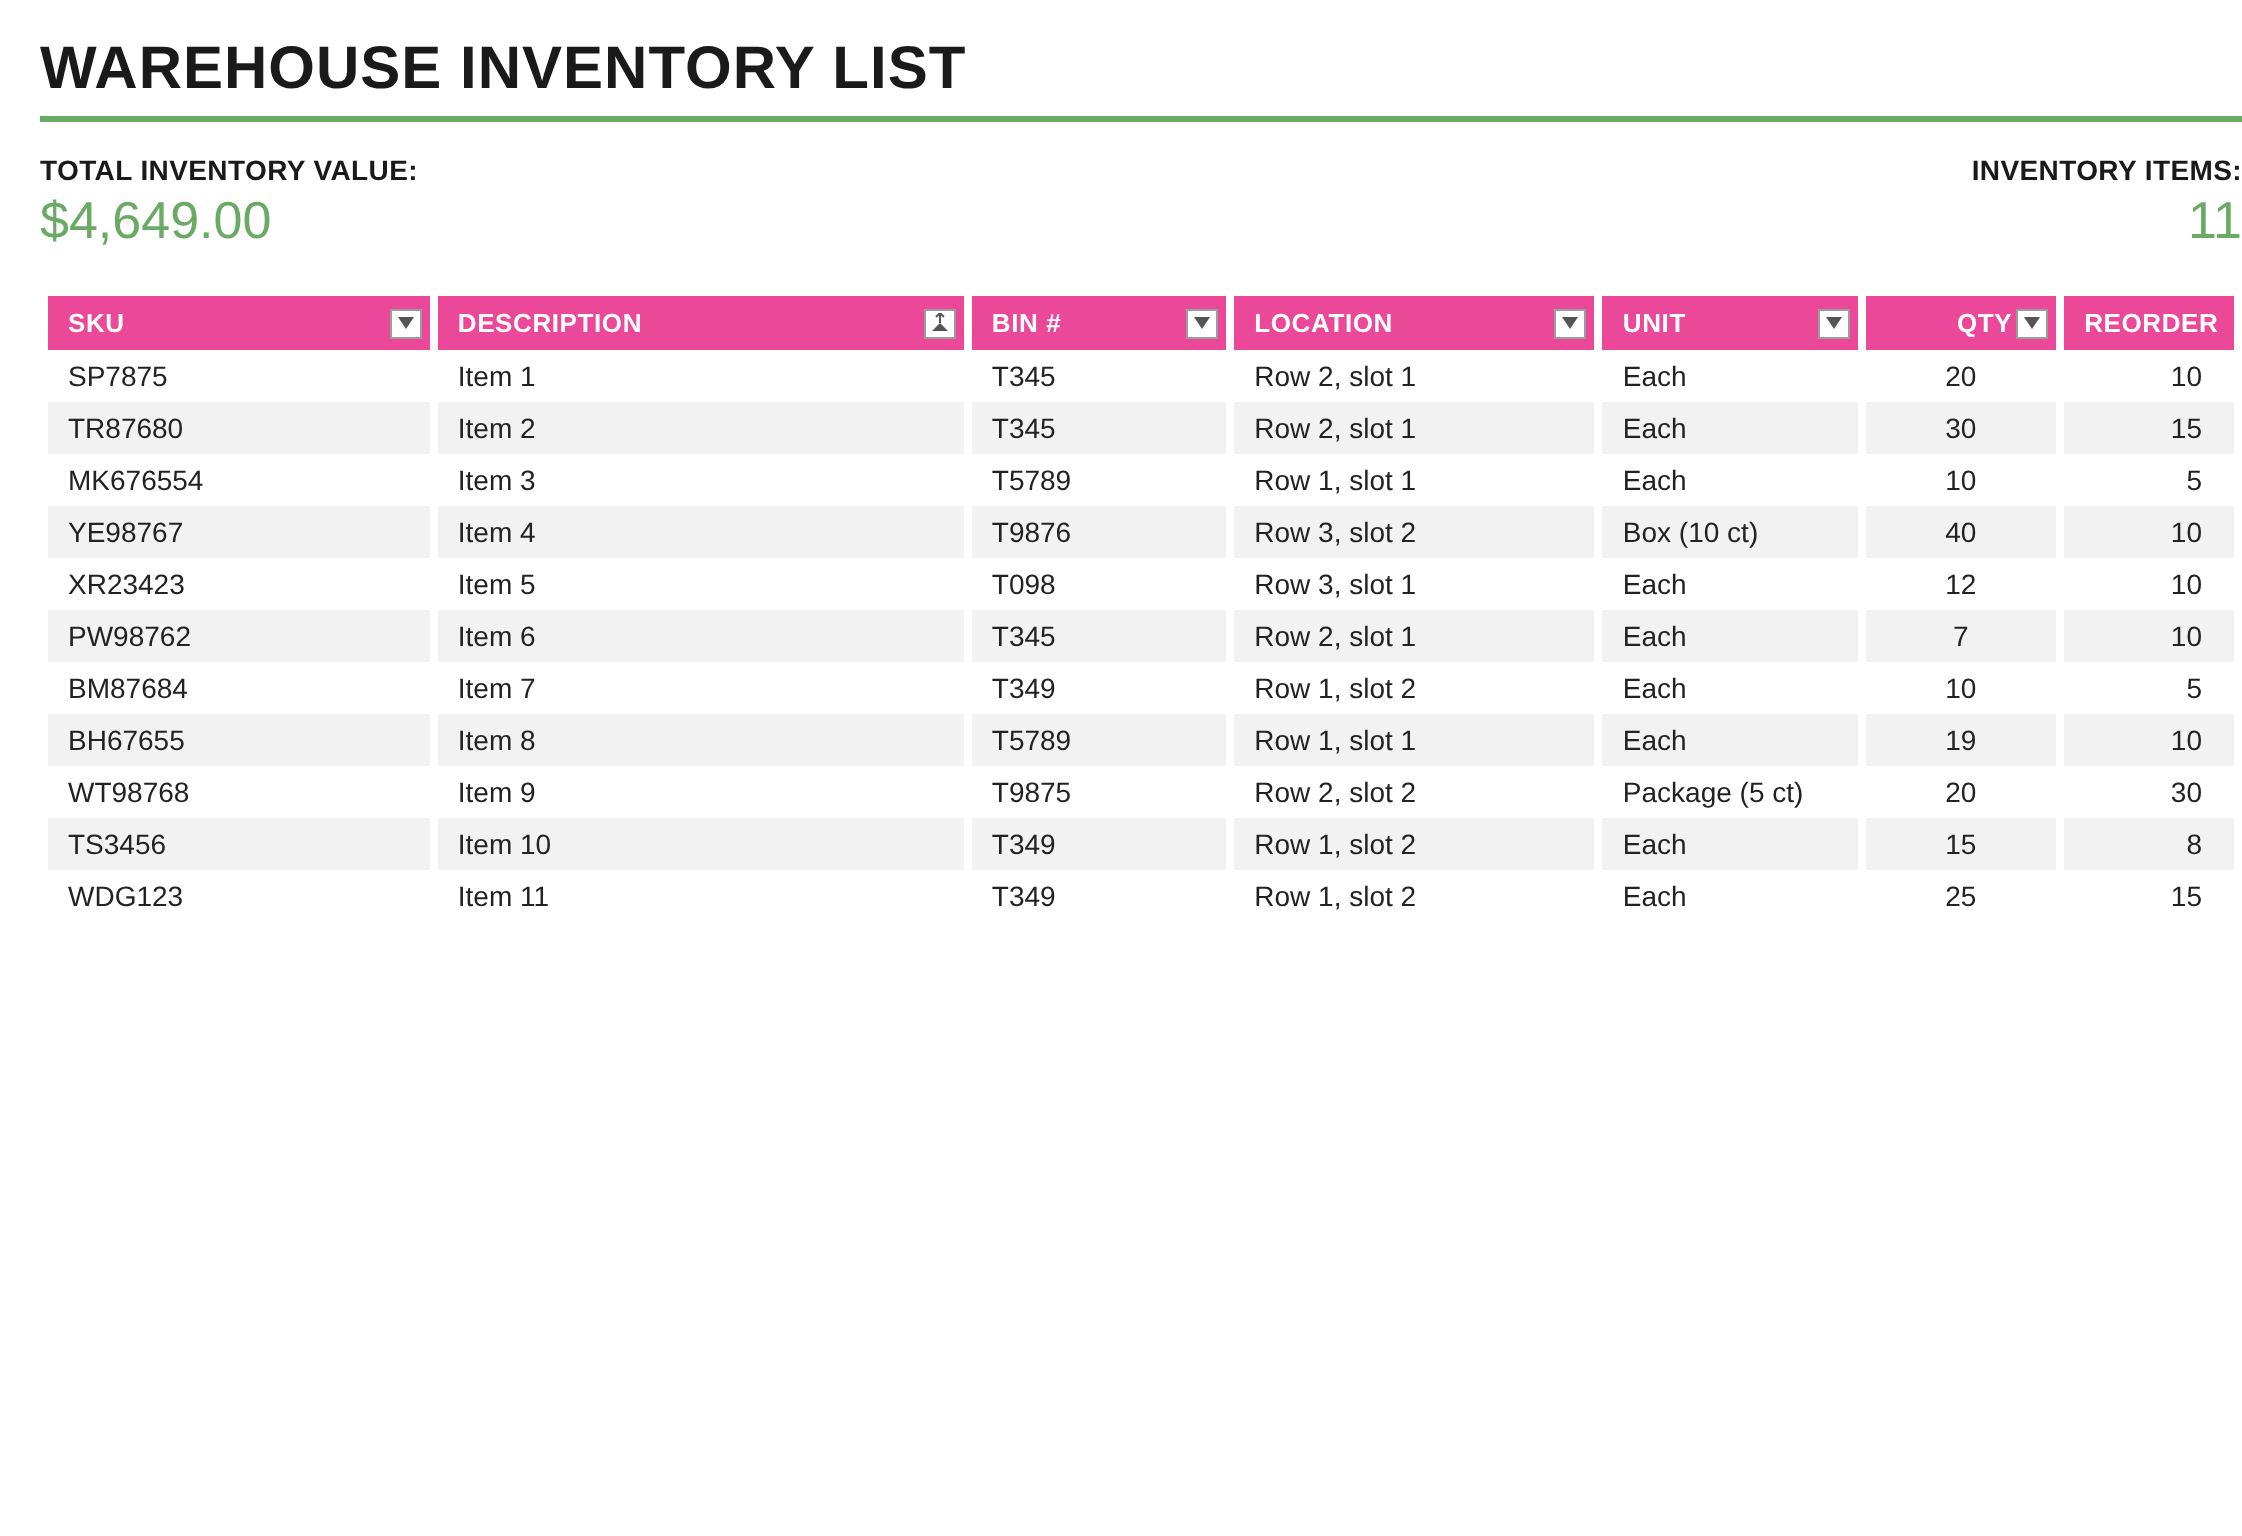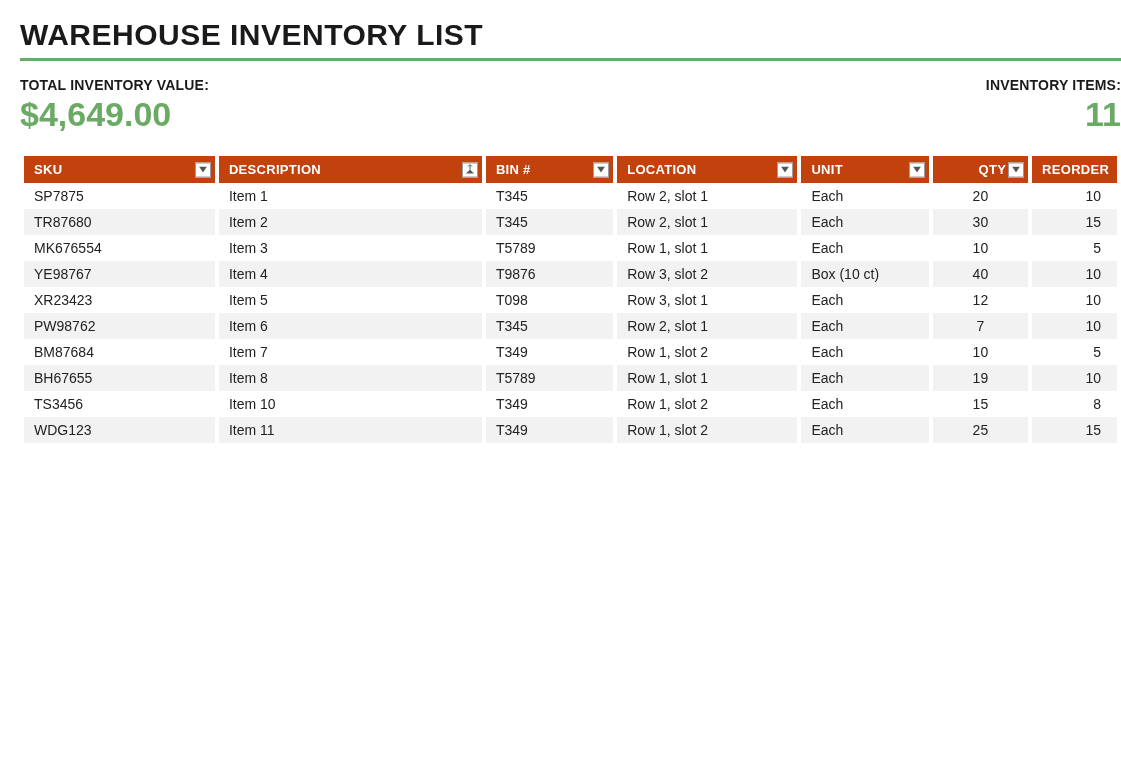--- a/index.html
+++ b/index.html
@@ -34,22 +34,22 @@
     display: flex;
     flex-direction: column;
   }
   .summary .label {
     font-weight: 700;
     font-size: 14px;
     color: #1a1a1a;
     letter-spacing: 0.2px;
   }
   .summary .value {
-    font-weight: 700;
-    font-size: 34px;
+    font-weight: 400;
+    font-size: 26px;
     color: #6aaa64;
     margin-top: 2px;
   }
   .block-total { flex: 0 0 460px; }
   .block-bins  { flex: 0 0 340px; }
   .block-items { flex: 1 1 auto; text-align: right; }
 
   table {
     border-collapse: separate;
     border-spacing: 4px 0;
@@ -58,21 +58,21 @@
   }
   col.c-sku    { width: 180px; }
   col.c-desc   { width: 248px; }
   col.c-bin    { width: 120px; }
   col.c-loc    { width: 170px; }
   col.c-unit   { width: 120px; }
   col.c-qty    { width:  90px; }
   col.c-reord  { width:  80px; }
 
   thead th {
-    background: #c2410c;
+    background: #ec4899;
     color: #ffffff;
     font-weight: 700;
     font-size: 13px;
     text-align: left;
     padding: 6px 8px 6px 10px;
     position: relative;
     letter-spacing: 0.3px;
     height: 26px;
   }
   thead th.right { text-align: right; padding-right: 22px; }
@@ -259,20 +259,29 @@
       <tr>
         <td>BH67655</td>
         <td>Item 8</td>
         <td>T5789</td>
         <td>Row 1, slot 1</td>
         <td>Each</td>
         <td class="center">19</td>
         <td class="num">10</td>
       </tr>
       <tr>
+        <td>WT98768</td>
+        <td>Item 9</td>
+        <td>T9875</td>
+        <td>Row 2, slot 2</td>
+        <td>Package (5 ct)</td>
+        <td class="center">20</td>
+        <td class="num">30</td>
+      </tr>
+      <tr>
         <td>TS3456</td>
         <td>Item 10</td>
         <td>T349</td>
         <td>Row 1, slot 2</td>
         <td>Each</td>
         <td class="center">15</td>
         <td class="num">8</td>
       </tr>
       <tr>
         <td>WDG123</td>

